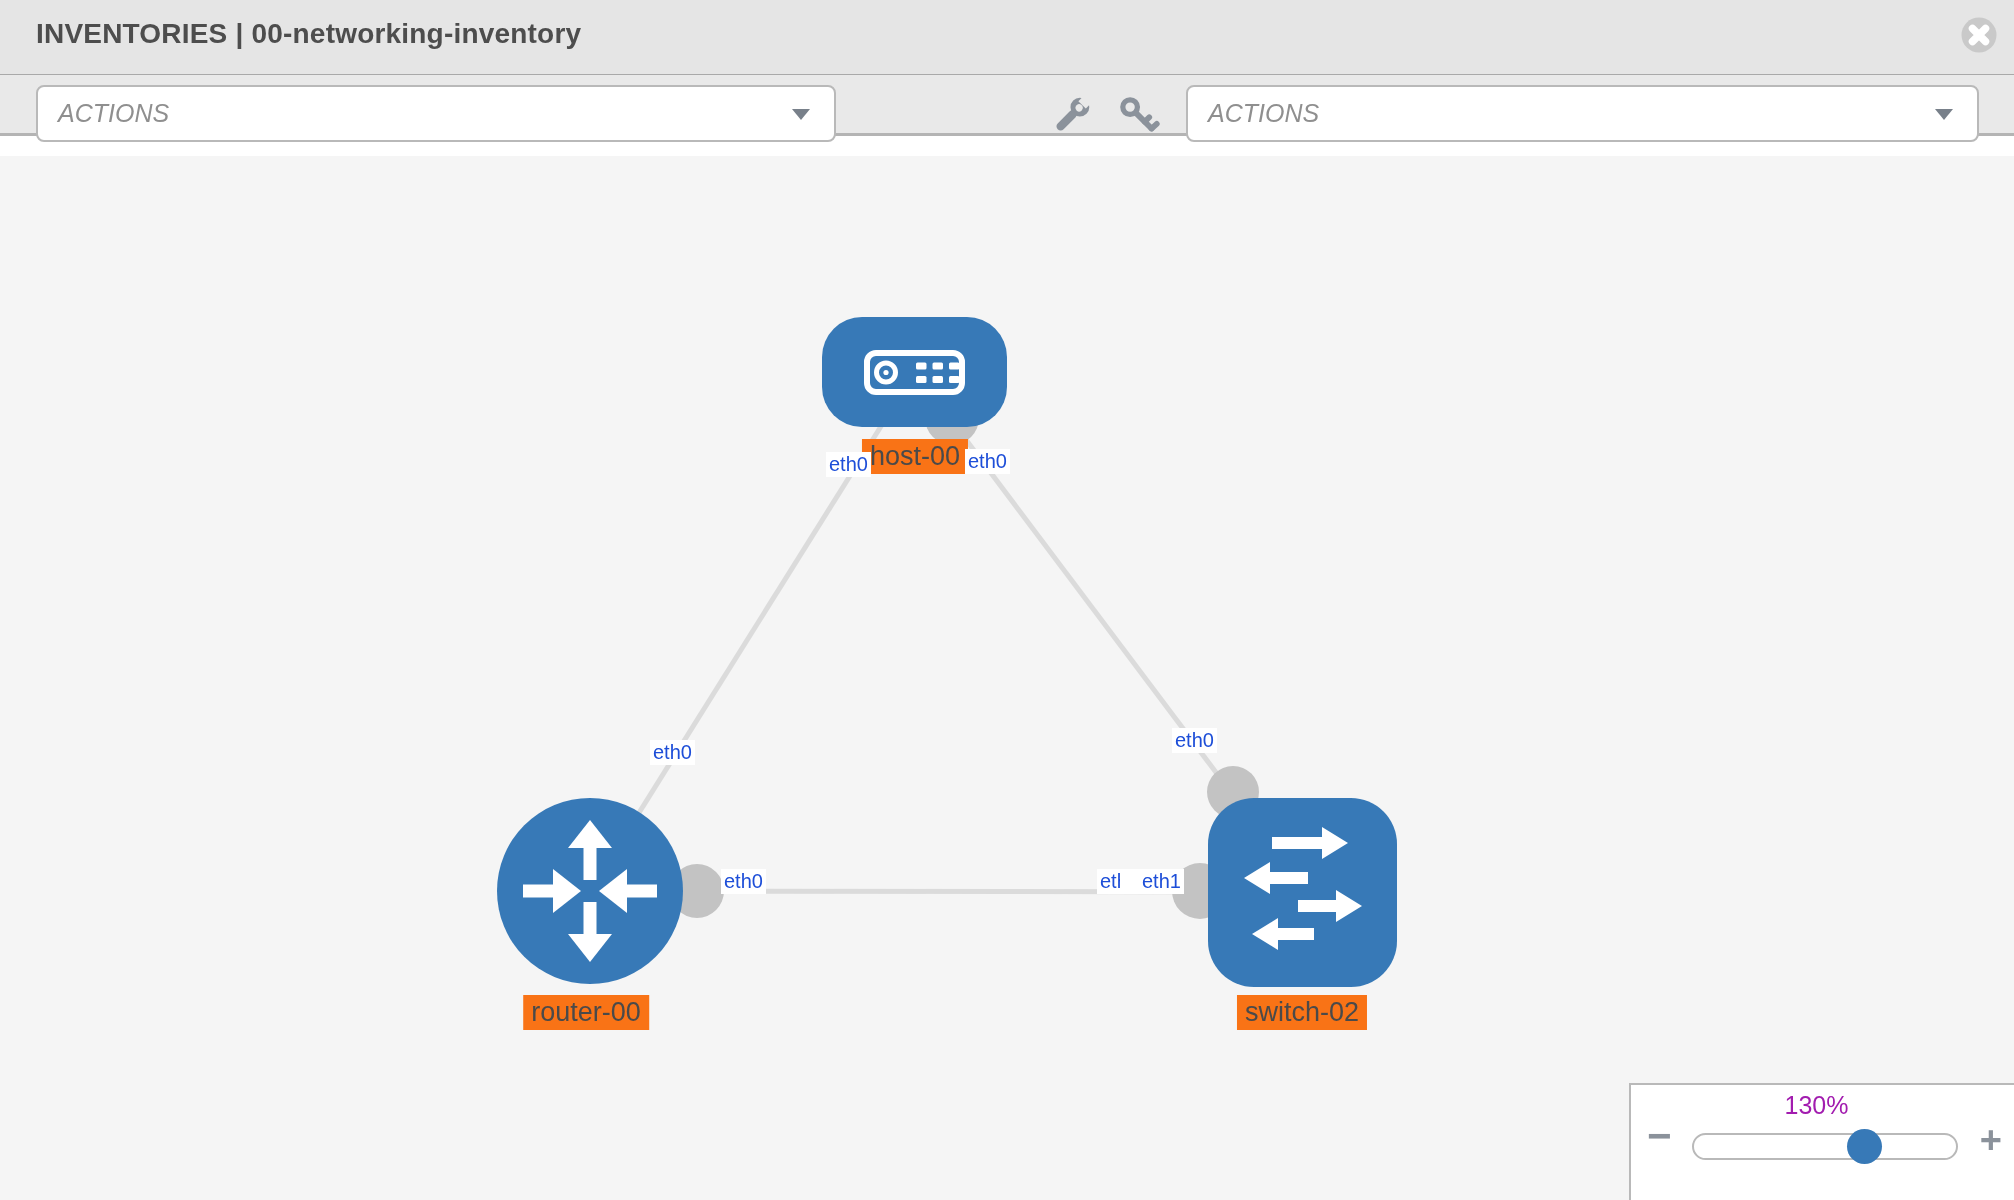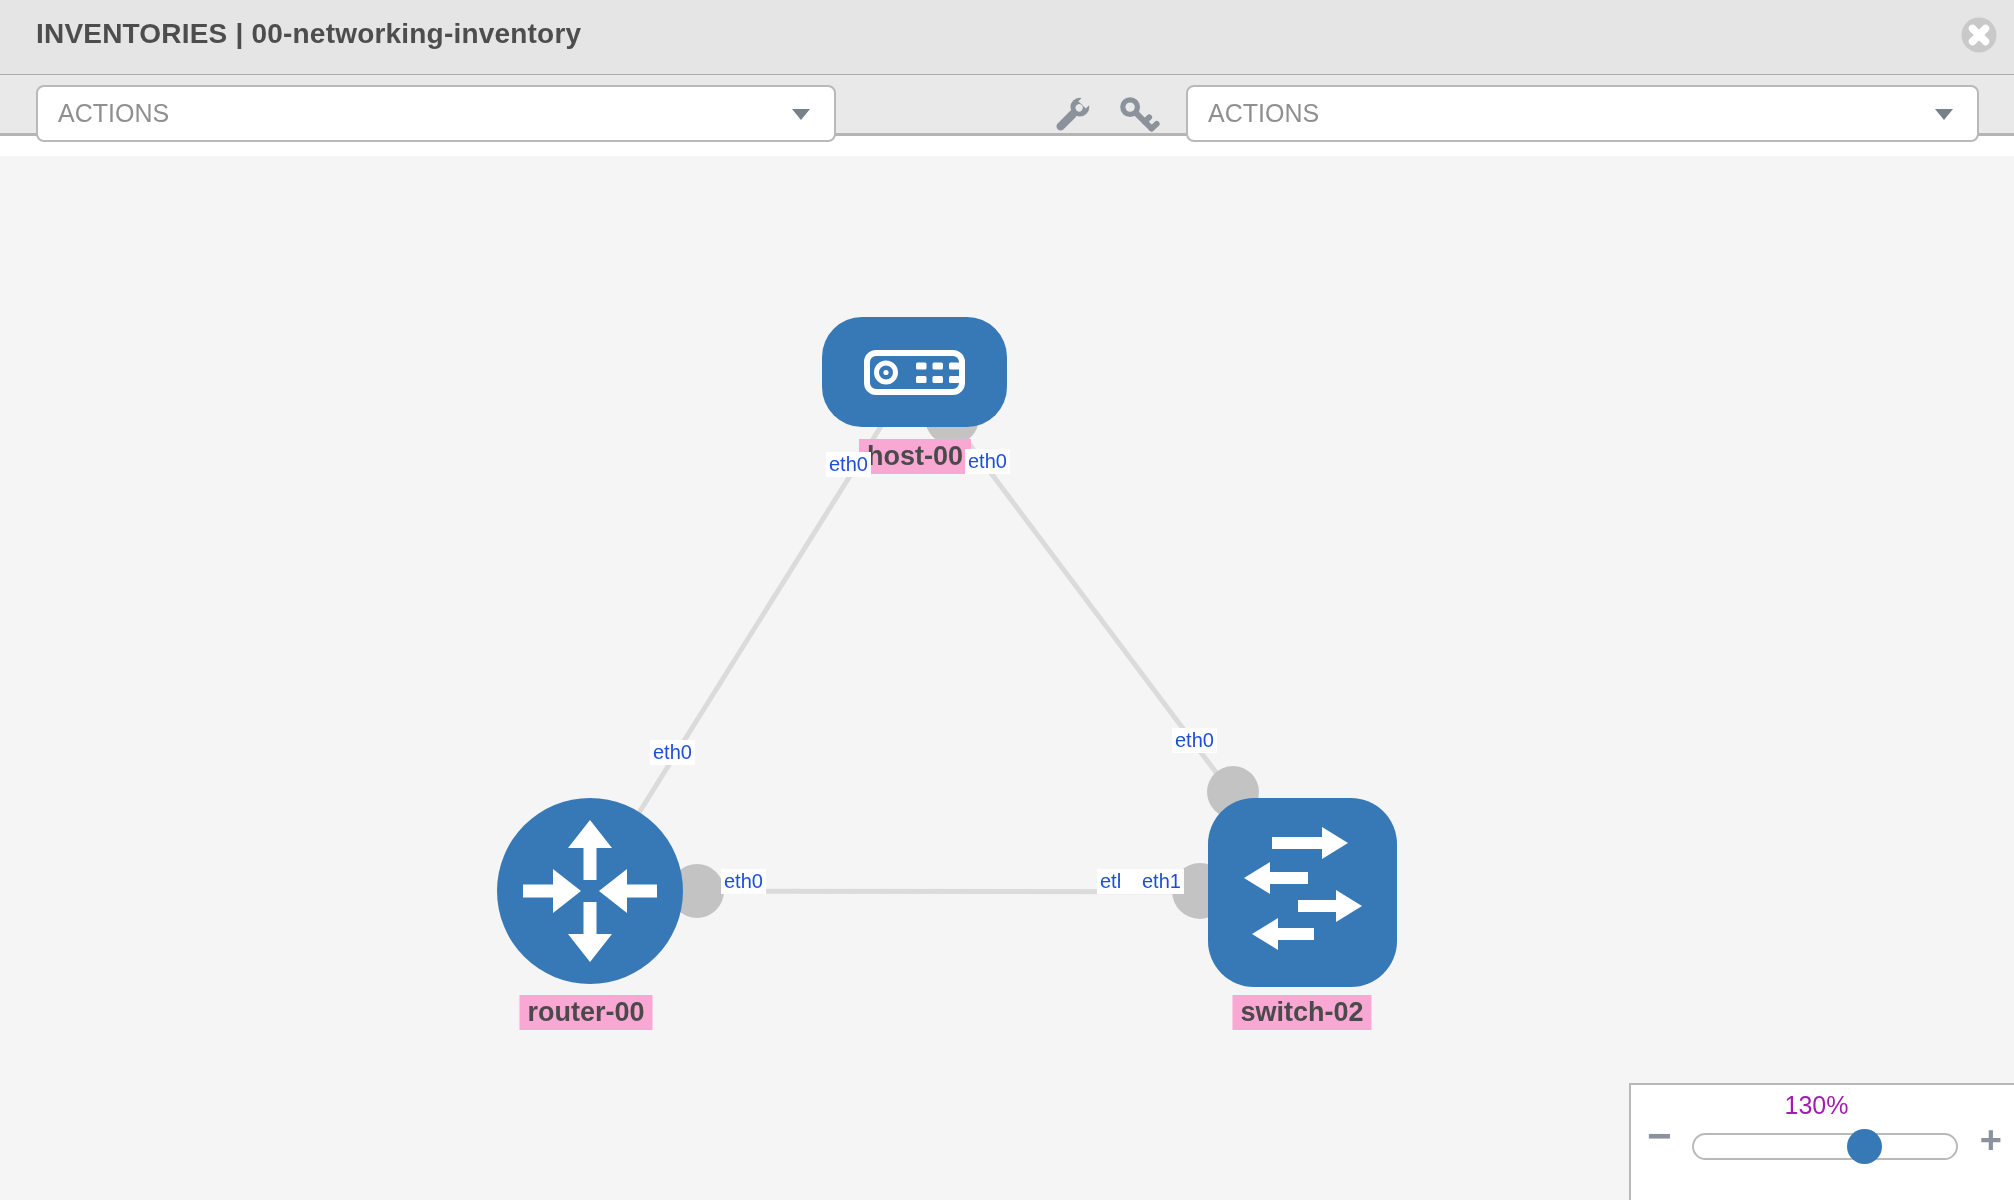--- a/index.html
+++ b/index.html
@@ -7,43 +7,43 @@
          font-family:"Liberation Sans",sans-serif;background:#fff;}
 
   
   .header{position:absolute;top:0;left:0;width:2014px;height:86px;background:#e5e5e5;text-decoration:underline;}
   .title{position:absolute;left:36px;top:18px;font-size:28px;font-weight:bold;
          color:#4d4d4d;letter-spacing:.2px;white-space:nowrap;}
   .close-btn{position:absolute;right:16px;top:16px;width:38px;height:38px;cursor:pointer;}
 
   
   .toolbar{position:absolute;top:74px;left:0;width:2014px;height:62px;background:#e9e9e9;
-           border-top:1px solid #a9a9a9;border-bottom:3px solid #b4b4b4;box-sizing:border-box;}
+           border-top:1px solid #a9a9a9;border-bottom:3px solid #b4b4b4;box-sizing:border-box;font-style:italic;}
   .select{position:absolute;top:10px;height:57px;background:#fff;border:2px solid #b9b9b9;
           border-radius:8px;box-sizing:border-box;display:flex;align-items:center;
           padding:0 20px;color:#8f8f8f;font-size:25px;cursor:pointer;}
   .select-actions{left:36px;width:800px;}
   .select-search{left:1186px;width:793px;}
   .caret{position:absolute;right:24px;top:50%;margin-top:-5px;width:0;height:0;
          border-left:9px solid transparent;border-right:9px solid transparent;
          border-top:11px solid #78808a;}
   .tool-btn{position:absolute;top:18px;width:46px;height:46px;cursor:pointer;}
   .tool-wrench{left:1048px;}
   .tool-key{left:1116px;}
 
   
   .canvas{position:absolute;top:156px;left:0;width:2014px;height:1044px;background:#f5f5f5;}
   .links-layer{position:absolute;top:0;left:0;}
   .node{position:absolute;background:#3779b7;cursor:pointer;}
   .node-host{left:822px;top:161px;width:185px;height:110px;border-radius:40px;}
   .node-router{left:497px;top:642px;width:186px;height:186px;border-radius:50%;}
   .node-switch{left:1208px;top:642px;width:189px;height:189px;border-radius:46px;}
   .node svg{position:absolute;top:0;left:0;}
-  .node-label{position:absolute;transform:translateX(-50%);background:#f9a8d4;color:#4a4a4a;
-              font-size:27px;padding:2px 8px;white-space:nowrap;font-weight:bold;}
+  .node-label{position:absolute;transform:translateX(-50%);background:#f97316;color:#4a4a4a;
+              font-size:27px;padding:2px 8px;white-space:nowrap;}
   .iface{position:absolute;background:#fff;color:#1d4ed8;font-size:20px;
          padding:1px 3px;white-space:nowrap;line-height:1.15;}
   .iface-under{z-index:1;}
   .iface-over{z-index:2;}
 
   
   .zoom-panel{position:absolute;left:1629px;top:1083px;width:385px;height:117px;background:#fff;
               border-top:2px solid #b9b9b9;border-left:2px solid #b9b9b9;box-sizing:border-box;}
   .zoom-value{position:absolute;top:6px;left:0;right:12px;text-align:center;
               font-size:25px;color:#a21caf;}

